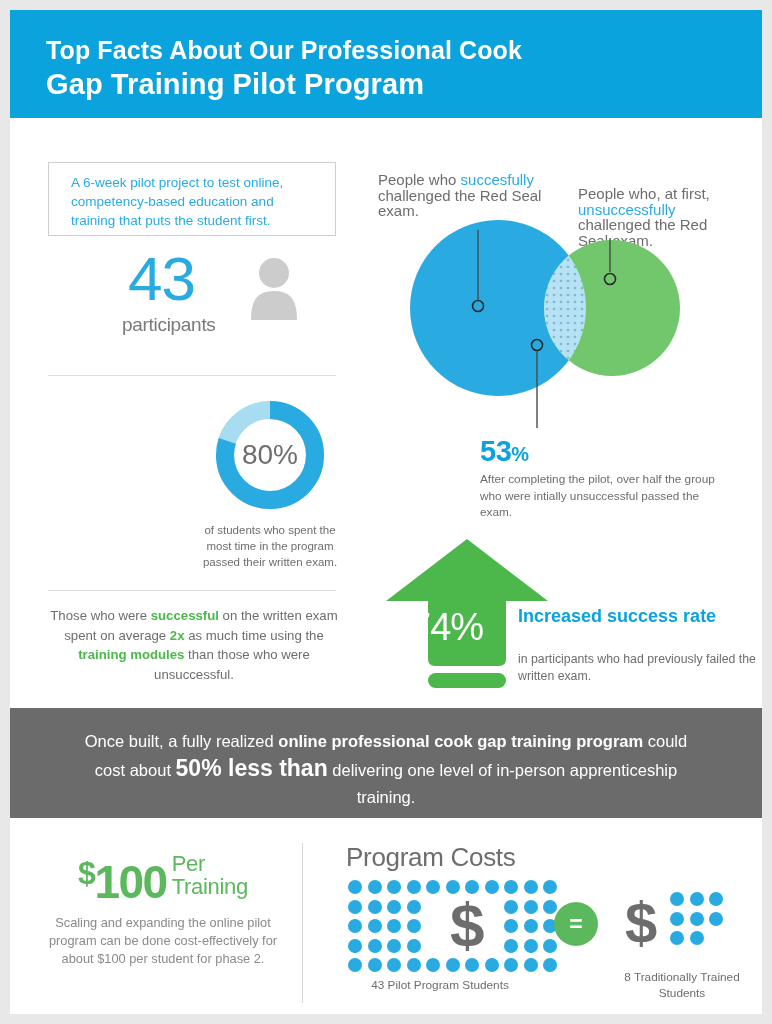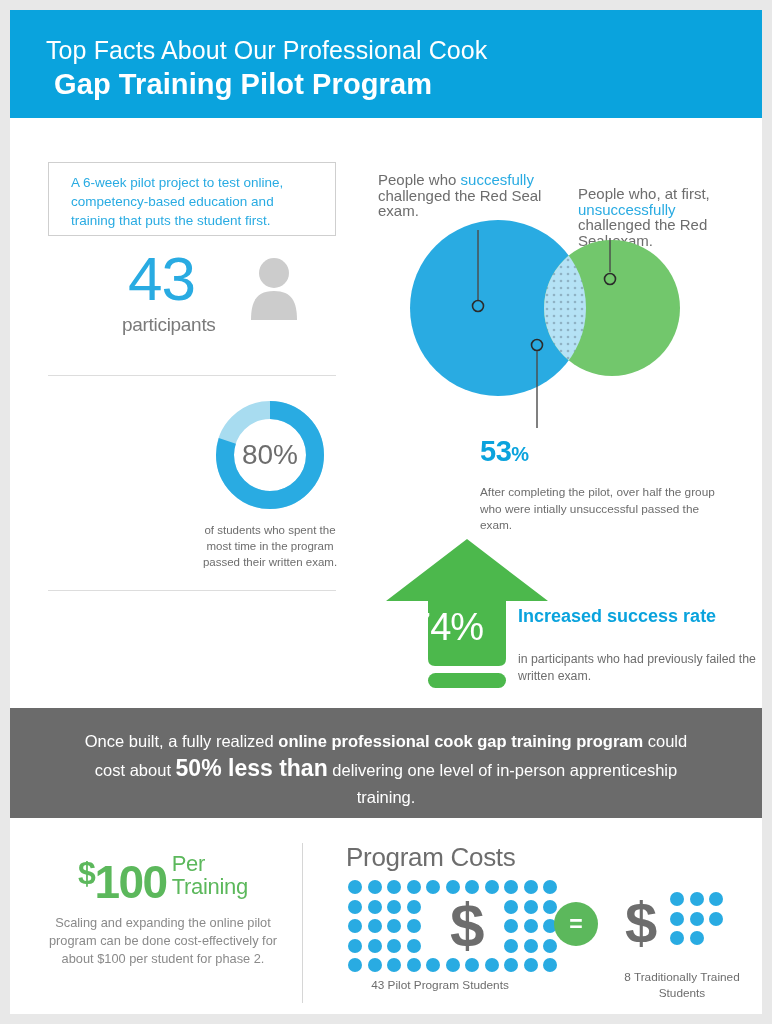--- a/index.html
+++ b/index.html
@@ -15,25 +15,25 @@
     background:#ffffff;
   }
 
   
   .header{
     position:absolute;left:0;top:0;width:752px;height:108px;
     background:#0aa3dd;
   }
   .header .line1{
     position:absolute;left:36px;top:26px;
-    font-size:25px;color:#ffffff;font-weight:400;letter-spacing:.1px;
+    font-size:25px;color:#ffffff;font-weight:700;letter-spacing:.1px;
   }
   .header .line2{
     position:absolute;left:36px;top:58px;
-    font-size:29px;color:#ffffff;font-weight:bold;letter-spacing:.1px;margin-left:8px;
+    font-size:29px;color:#ffffff;font-weight:bold;letter-spacing:.1px;
   }
 
   
   .intro-box{
     position:absolute;left:38px;top:152px;width:288px;height:74px;
     border:1px solid #cfcfcf;background:#fff;
     box-sizing:border-box;
   }
   .intro-box p{
     margin:0;position:absolute;left:22px;top:10px;width:250px;
@@ -88,21 +88,21 @@
   .venn{position:absolute;left:360px;top:150px;width:390px;height:270px;}
   .venn-lab{position:absolute;font-size:15px;line-height:15.5px;color:#6d6d6d;}
   #venn-lab-left{left:8px;top:12px;width:190px;}
   #venn-lab-right{left:208px;top:26px;width:160px;}
   .blue-t{color:#29abe2;}
 
   
   .fiftythree{position:absolute;left:470px;top:425px;width:250px;}
   .ft-num{font-size:29px;color:#0aa3dd;font-weight:bold;letter-spacing:-.5px;}
   .ft-num .pct{font-size:20px;}
-  .ft-body{margin-top:16px;font-size:11.8px;line-height:16.5px;color:#6d6d6d;}
+  .ft-body{margin-top:3px;font-size:11.8px;line-height:16.5px;color:#6d6d6d;}
 
   
   .arrow-block{position:absolute;left:372px;top:525px;width:380px;height:160px;}
   .arrow-svg{position:absolute;left:0;top:0;}
   .arrow-pct{
     position:absolute;left:28px;top:71px;width:130px;
     font-size:38px;color:#ffffff;font-weight:300;letter-spacing:-1px;
   }
   .arrow-title{
     position:absolute;left:136px;top:70px;width:240px;
@@ -203,20 +203,23 @@
         <circle cx="55" cy="55" r="45" fill="none" stroke="#a8dcf0" stroke-width="18"></circle>
         <circle cx="55" cy="55" r="45" fill="none" stroke="#29abe2" stroke-width="18" stroke-dasharray="226.2 56.5" stroke-dashoffset="0" transform="rotate(-90 55 55)"></circle>
       </svg>
       <div class="val">80%</div>
     </div>
     <div class="donut-cap">of students who spent the most time in the program passed their written exam.</div>
   </div>
 
   <div class="divider-h" id="div2"></div>
 
+  <div class="success-text">
+    <span>Those who were </span><span class="green-b">successful</span><span> on the written exam spent on average </span><span class="green-b">2x</span><span> as much time using the </span><span class="green-b">training modules</span><span> than those who were unsuccessful.</span>
+  </div>
 
   <div class="venn">
     <div class="venn-lab" id="venn-lab-left">
       <span>People who </span><span class="blue-t">succesfully</span><span> challenged the Red Seal exam.</span>
     </div>
     <div class="venn-lab" id="venn-lab-right">
       <span>People who, at first, </span><span class="blue-t">unsuccessfully</span><span> challenged the Red Seal exam.</span>
     </div>
 
     <svg width="390" height="270" viewBox="0 0 390 270" style="position:absolute;left:0;top:0;">

